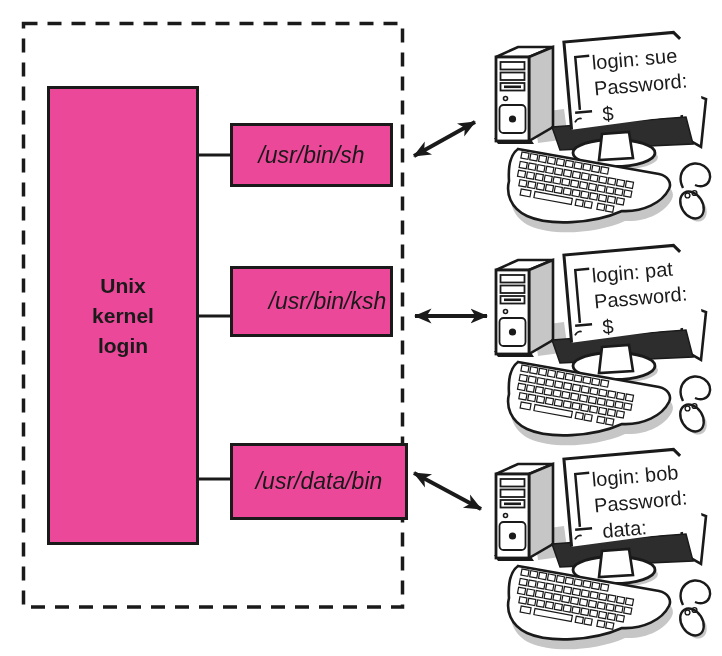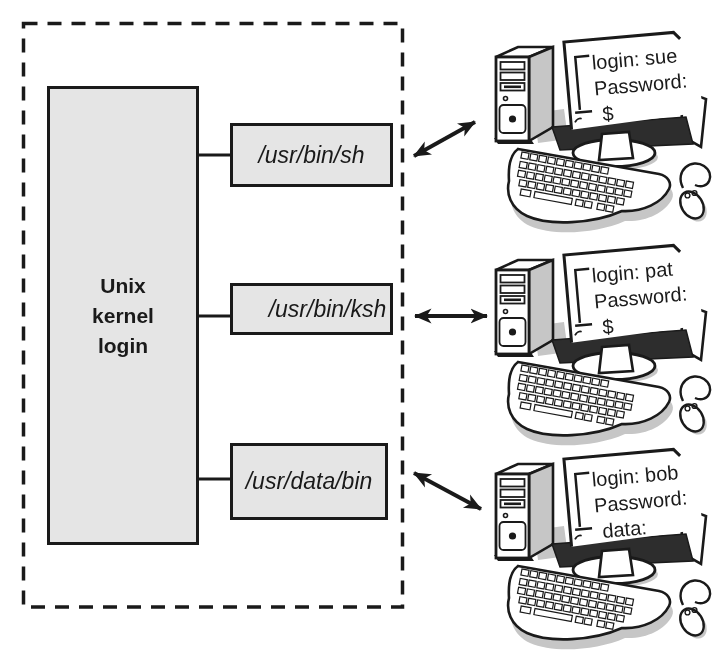--- a/index.html
+++ b/index.html
@@ -2,29 +2,29 @@
 <html><head>
 <meta charset="utf-8">
 <style>
   html,body{margin:0;padding:0;background:#fff;}
   .canvas{
     position:relative;width:722px;height:656px;background:#fff;overflow:hidden;
     font-family:"Liberation Sans",sans-serif;color:#1a1a1a;
   }
   .overlay{position:absolute;left:0;top:0;width:722px;height:656px;}
   .box{
-    position:absolute;box-sizing:border-box;border:3.5px solid #1a1a1a;background:#e5e5e5;
+    position:absolute;box-sizing:border-box;border:3.5px solid #1a1a1a;background:#ec4899;
     display:flex;flex-direction:column;align-items:center;justify-content:center;text-align:center;
   }
   .kernel-box{left:47px;top:86px;width:152px;height:459px;}
   .kernel-box .kline{font-weight:700;font-size:21px;line-height:30px;}
   .shell-box{font-style:italic;font-size:23px;line-height:33px;}
   .shell-sh{left:230px;top:123px;width:163px;height:64px;}
-  .shell-ksh{left:230px;top:283px;width:163px;height:52px;padding-left:32px;}
-  .shell-data{left:230px;top:443px;width:158px;height:77px;}
+  .shell-ksh{left:230px;top:266px;width:163px;height:71px;padding-left:32px;}
+  .shell-data{left:230px;top:443px;width:178px;height:77px;}
   .terminal{position:absolute;width:244px;height:212px;overflow:visible;}
   .t1{left:478px;top:27px;}
   .t2{left:478px;top:240px;}
   .t3{left:478px;top:444px;}
   .screen-text{font-family:"Liberation Sans",sans-serif;font-size:20px;fill:#1a1a1a;}
   svg line, svg path{vector-effect:none;}
 </style>
 </head>
 <body>
 

